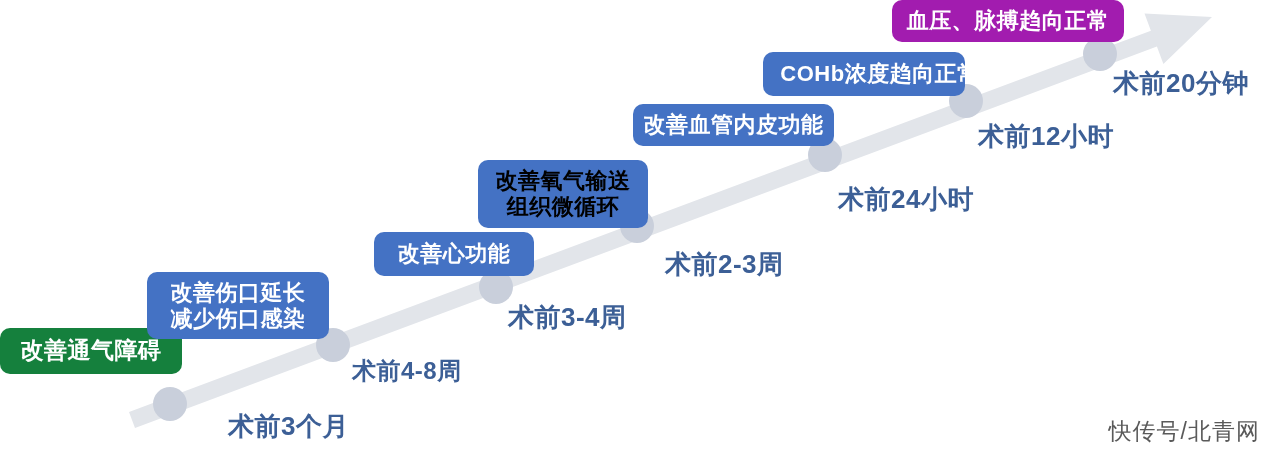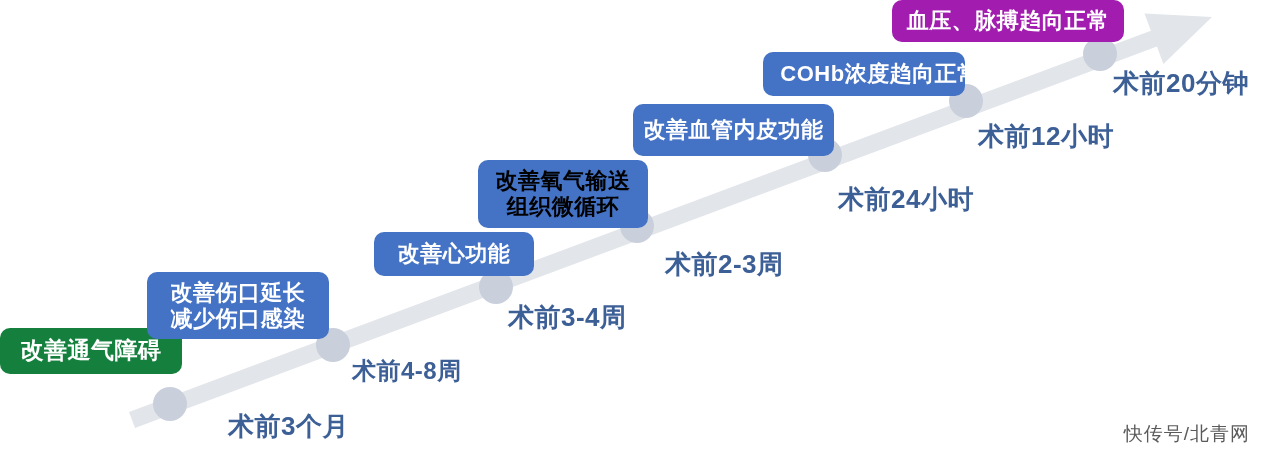--- a/index.html
+++ b/index.html
@@ -41,24 +41,24 @@
   }
   .stage-time {
     position: absolute;
     color: #3c5f96;
     font-weight: bold;
     white-space: nowrap;
     letter-spacing: 0.5px;
   }
   .watermark {
     position: absolute;
-    right: 18px;
+    right: 8px;
     bottom: 10px;
     color: #5a5a5a;
-    font-size: 19px;
+    font-size: 23px;
     letter-spacing: 1px;
     white-space: nowrap;
   }
 </style>
 </head>
 <body>
 
 <div id="canvas">
 
   <svg id="timeline-svg" viewBox="0 0 1268 457" xmlns="http://www.w3.org/2000/svg">
@@ -76,21 +76,21 @@
       </g>
   </svg>
 
   <div id="labels-layer">
       <div class="stage-label" style="left: 0px; top: 328px; width: 182px; height: 46px; font-size: 23px; background: #15803d; color: rgb(255, 255, 255);"><span>改善通气障碍</span></div>
       <div class="stage-label" style="left: 147px; top: 272px; width: 182px; height: 67px; font-size: 22px; background: rgb(68, 114, 196); color: rgb(255, 255, 255);"><span>改善伤口延长
 减少伤口感染</span></div>
       <div class="stage-label" style="left: 340px; top: 232px; width: 160px; height: 44px; font-size: 22px; background: rgb(68, 114, 196); color: rgb(255, 255, 255); margin-left: 34px;"><span>改善心功能</span></div>
       <div class="stage-label" style="left: 478px; top: 160px; width: 170px; height: 68px; font-size: 22px; background: rgb(68, 114, 196); color: #000000;"><span>改善氧气输送
 组织微循环</span></div>
-      <div class="stage-label" style="left: 633px; top: 104px; width: 201px; height: 52px; font-size: 22px; background: rgb(68, 114, 196); color: rgb(255, 255, 255);"><span>改善血管内皮功能</span></div>
+      <div class="stage-label" style="left: 633px; top: 104px; width: 201px; height: 42px; font-size: 22px; background: rgb(68, 114, 196); color: rgb(255, 255, 255);"><span>改善血管内皮功能</span></div>
       <div class="stage-label" style="left: 763px; top: 52px; width: 202px; height: 44px; font-size: 22px; background: rgb(68, 114, 196); color: rgb(255, 255, 255); padding-left: 32px;"><span>COHb浓度趋向正常</span></div>
       <div class="stage-label" style="left: 869px; top: 0px; width: 232px; height: 42px; font-size: 22px; background: #a21caf; color: rgb(255, 255, 255); margin-left: 23px;"><span>血压、脉搏趋向正常</span></div>
     </div>
   <div id="times-layer">
       <div class="stage-time" style="left: 228px; top: 409px; font-size: 26px; color: rgb(60, 95, 150);">术前3个月</div>
       <div class="stage-time" style="left: 352px; top: 355px; font-size: 24px; color: rgb(60, 95, 150);">术前4-8周</div>
       <div class="stage-time" style="left: 508px; top: 300px; font-size: 26px; color: rgb(60, 95, 150);">术前3-4周</div>
       <div class="stage-time" style="left: 665px; top: 247px; font-size: 26px; color: rgb(60, 95, 150);">术前2-3周</div>
       <div class="stage-time" style="left: 838px; top: 182px; font-size: 26px; color: rgb(60, 95, 150);">术前24小时</div>
       <div class="stage-time" style="left: 978px; top: 119px; font-size: 26px; color: rgb(60, 95, 150);">术前12小时</div>

